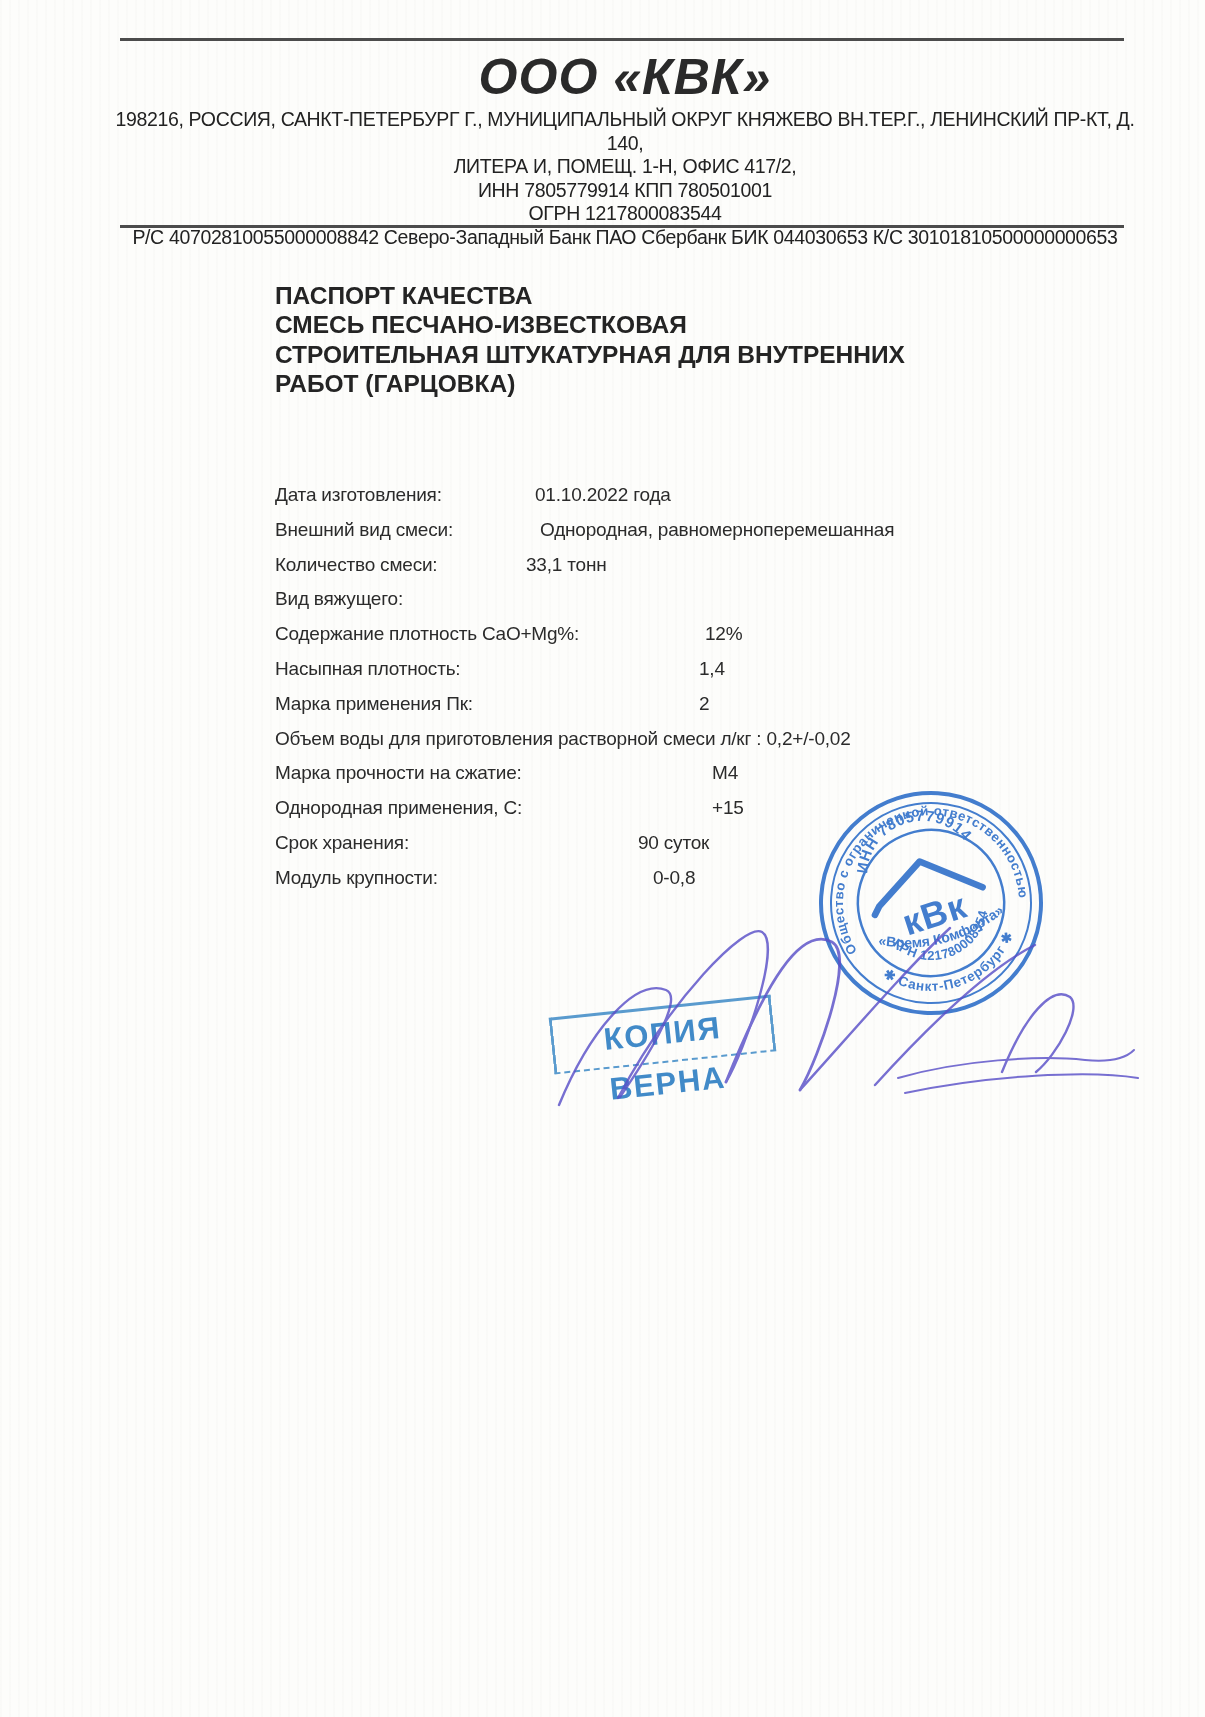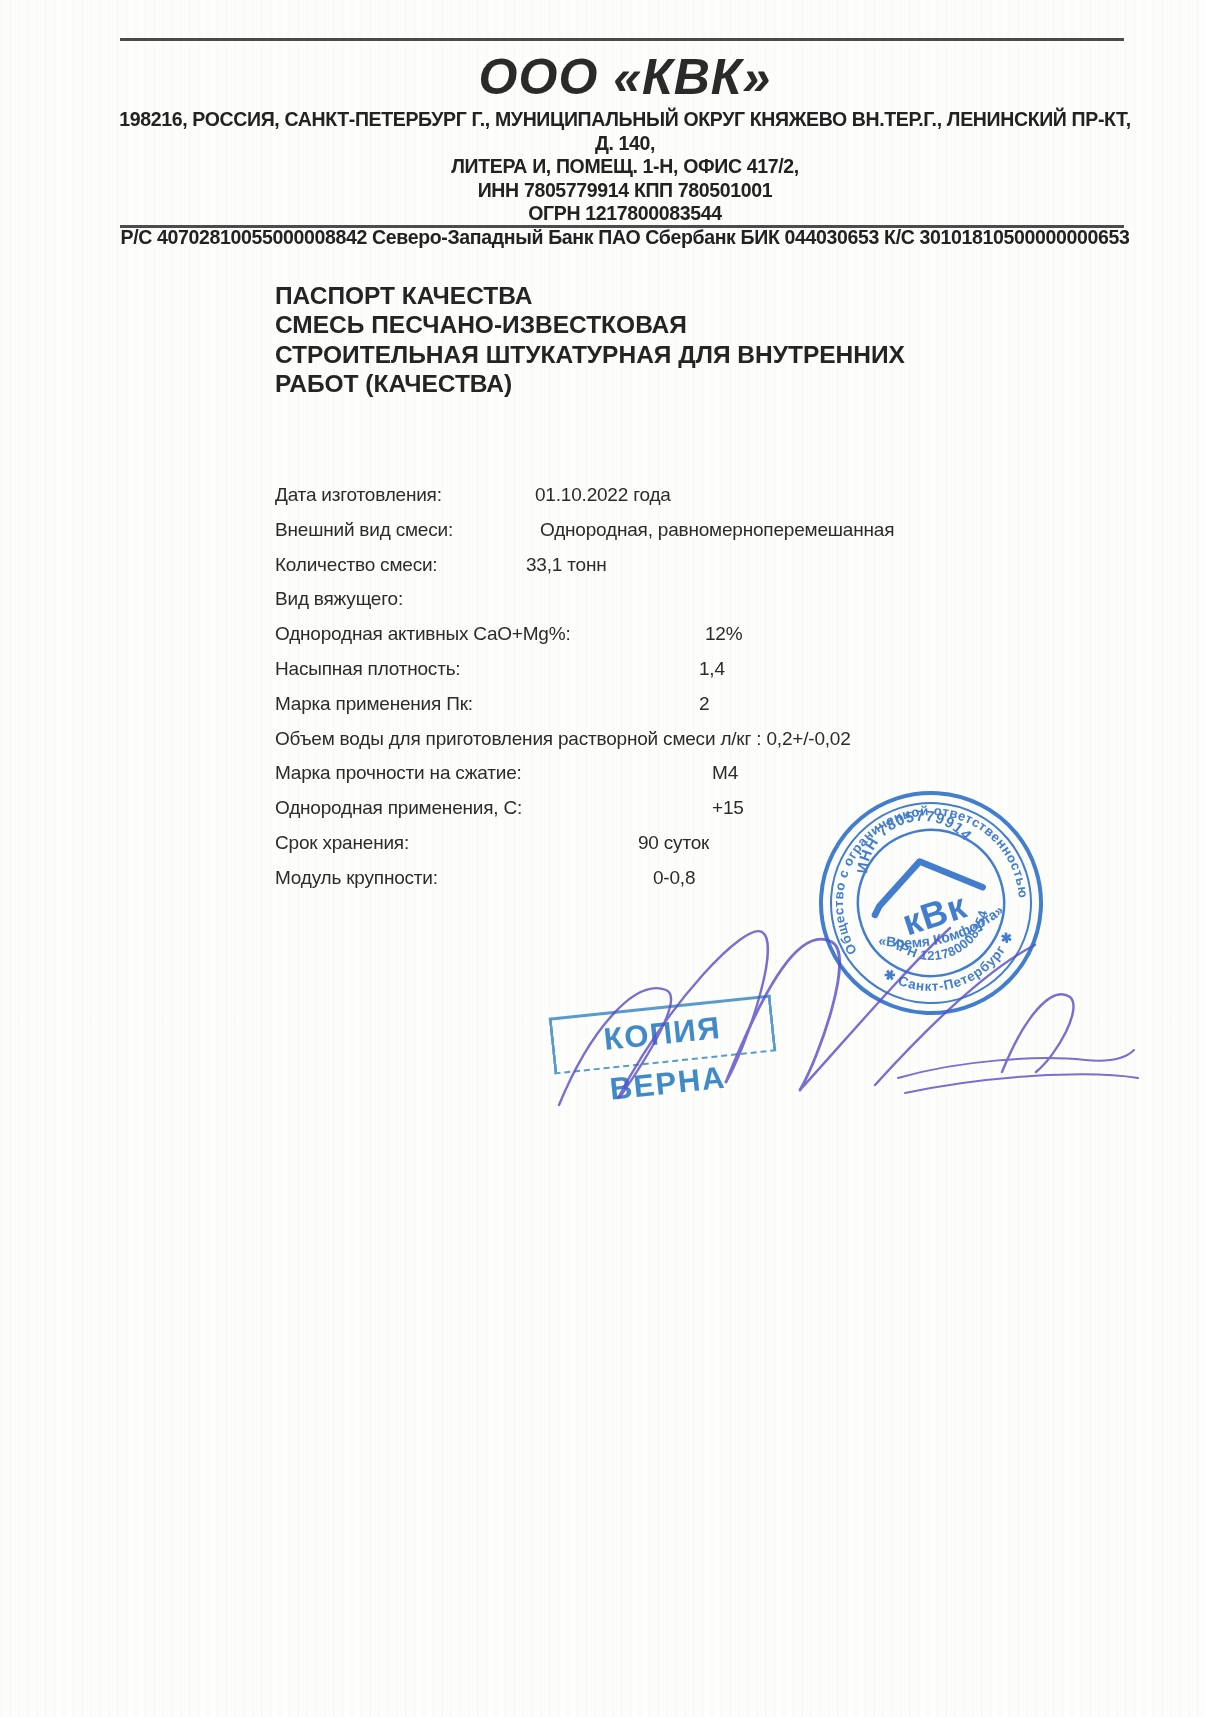--- a/index.html
+++ b/index.html
@@ -16,21 +16,21 @@
   .rule-top{top:38px;}
   .rule-bottom{top:225px;}
 
   .org-name{
     position:absolute;left:128px;top:48px;width:994px;
     text-align:center;font-size:50px;font-weight:bold;font-style:italic;
     letter-spacing:1px;color:#2a2a2a;
   }
   .addr-block{
     position:absolute;left:110px;top:108px;width:1030px;
-    text-align:center;font-weight:bold;font-size:19.5px;line-height:23.6px;
+    text-align:center;font-weight:normal;font-size:19.5px;line-height:23.6px;
     letter-spacing:-0.35px;color:#222;
   }
   .title-block{
     position:absolute;left:275px;top:281px;width:790px;
     font-weight:bold;font-size:24.5px;line-height:29.3px;
     color:#242424;
   }
   .fields{
     position:absolute;left:275px;top:478px;width:800px;
     font-size:19px;line-height:34.8px;color:#2b2b2b;letter-spacing:-0.2px;
@@ -70,41 +70,41 @@
     <div>ОГРН 1217800083544</div>
     <div>Р/С 40702810055000008842 Северо-Западный Банк ПАО Сбербанк БИК 044030653 К/С 30101810500000000653</div>
   </div>
 
   <div class="rule rule-bottom"></div>
 
   <div class="title-block">
     <div>ПАСПОРТ КАЧЕСТВА</div>
     <div>СМЕСЬ ПЕСЧАНО-ИЗВЕСТКОВАЯ</div>
     <div>СТРОИТЕЛЬНАЯ ШТУКАТУРНАЯ ДЛЯ ВНУТРЕННИХ</div>
-    <div>РАБОТ (КАЧЕСТВА)</div>
+    <div>РАБОТ (ГАРЦОВКА)</div>
   </div>
 
   <div class="fields">
     <div class="frow">
       <span>Дата изготовления:</span>
       <span class="fvalue" style="left:260px">01.10.2022 года</span>
     </div>
     <div class="frow">
       <span>Внешний вид смеси:</span>
       <span class="fvalue" style="left:265px">Однородная, равномерноперемешанная</span>
     </div>
     <div class="frow">
       <span>Количество смеси:</span>
       <span class="fvalue" style="left:251px">33,1 тонн</span>
     </div>
     <div class="frow">
       <span>Вид вяжущего:</span>
     </div>
     <div class="frow">
-      <span>Однородная активных CaO+Mg%:</span>
+      <span>Содержание плотность CaO+Mg%:</span>
       <span class="fvalue" style="left:430px">12%</span>
     </div>
     <div class="frow">
       <span>Насыпная плотность:</span>
       <span class="fvalue" style="left:424px">1,4</span>
     </div>
     <div class="frow">
       <span>Марка применения Пк:</span>
       <span class="fvalue" style="left:424px">2</span>
     </div>

